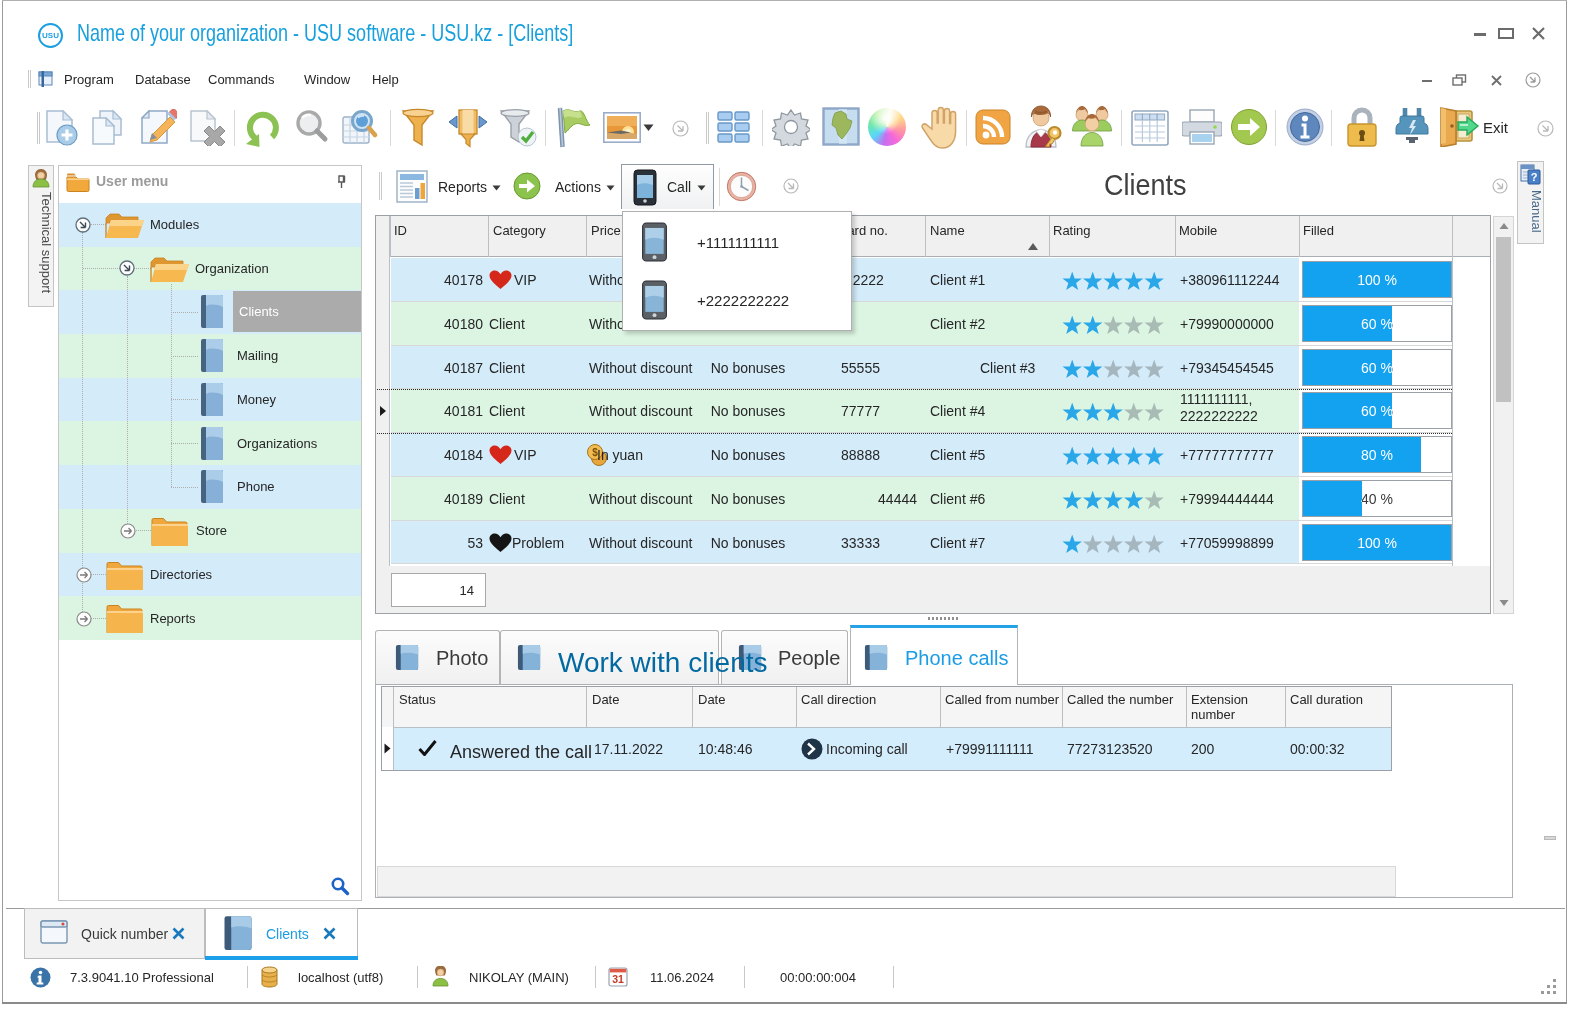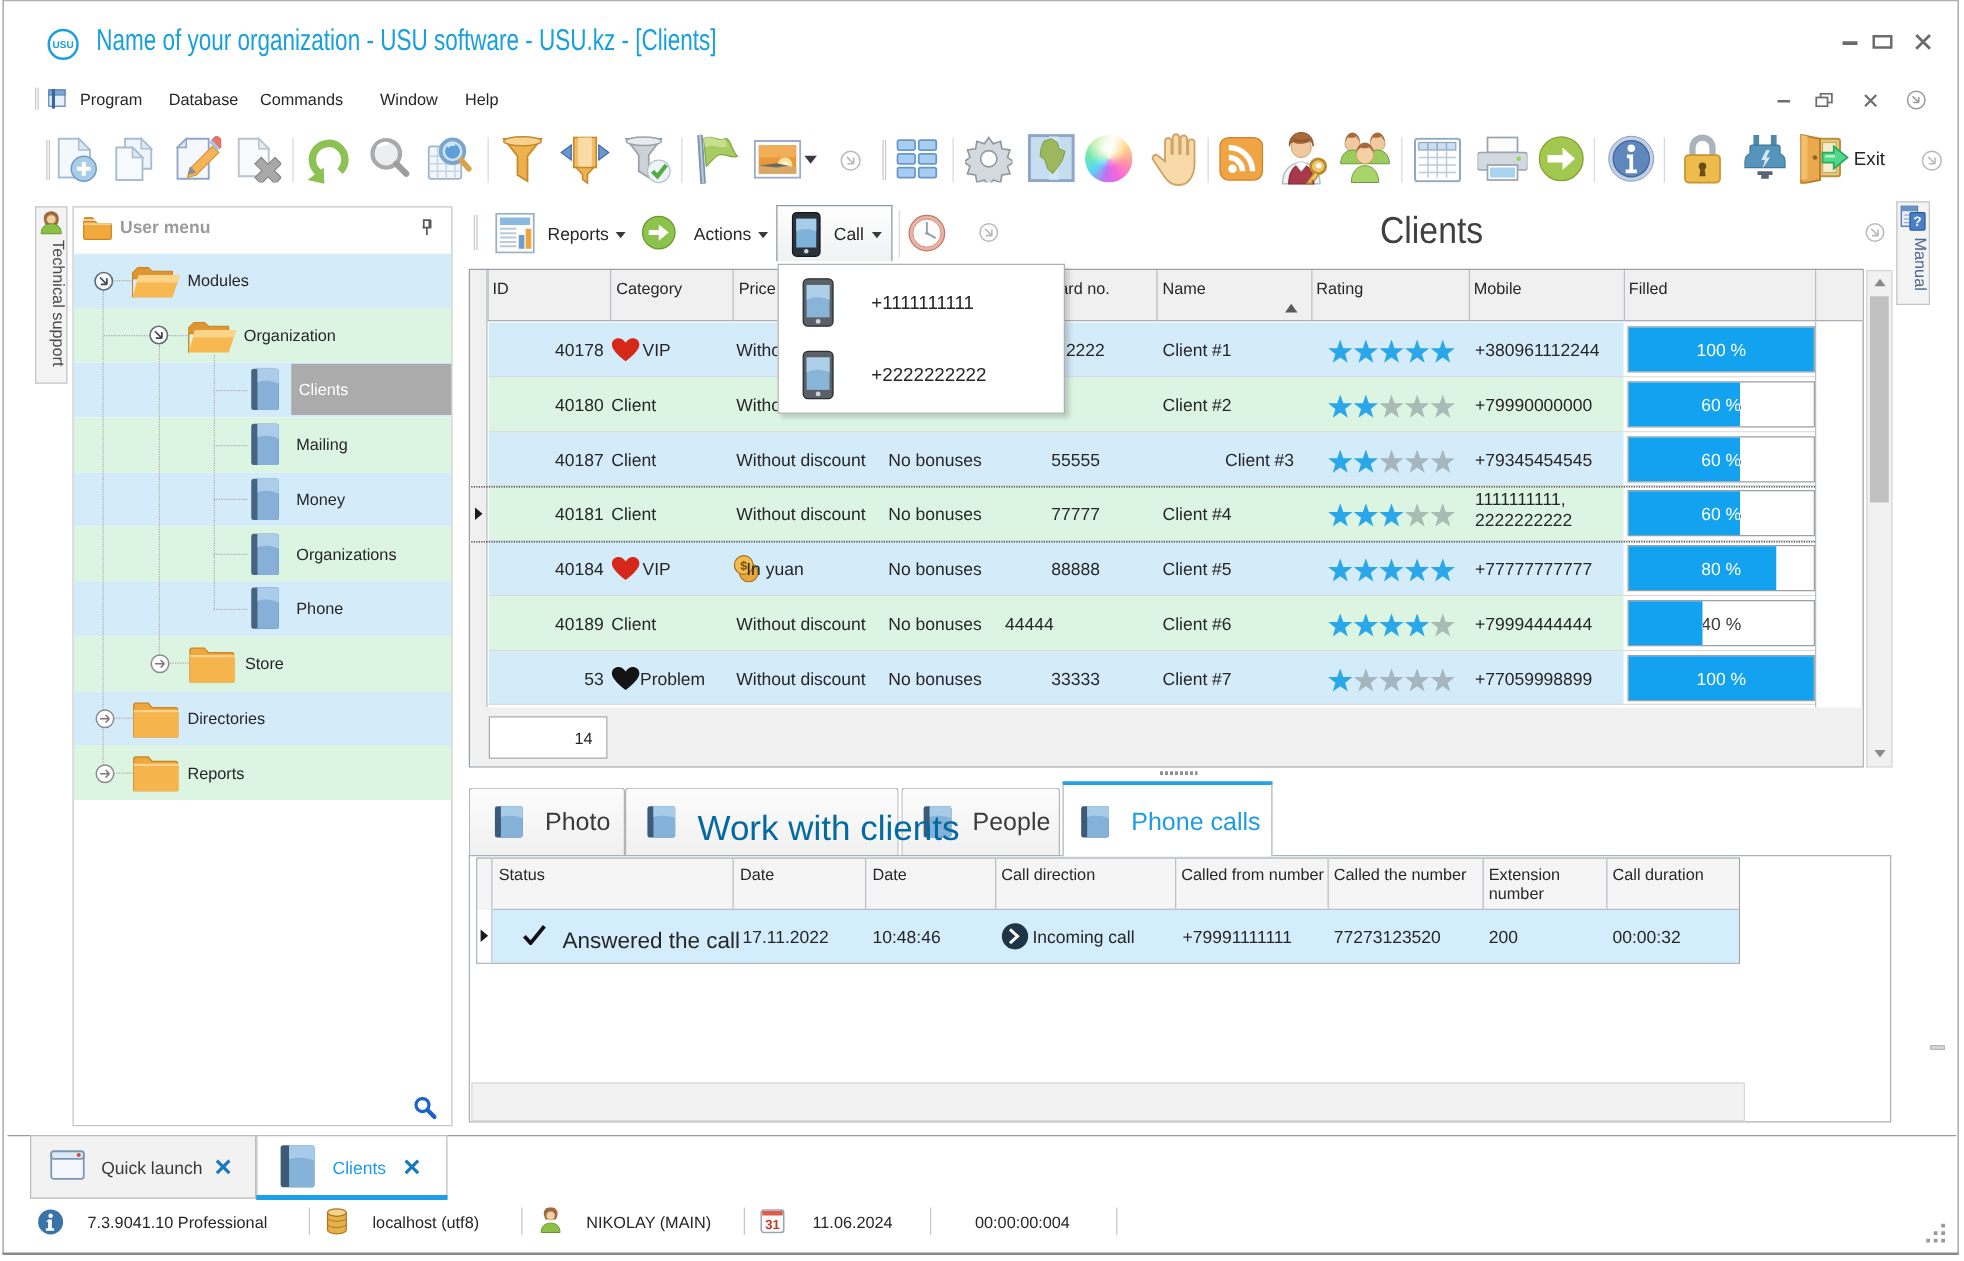--- a/index.html
+++ b/index.html
@@ -579,21 +579,21 @@
 <div style="position:absolute;left:0;top:0;width:118px;height:35px;background:#12a2f0;overflow:hidden">
 <div style="position:absolute;left:0;top:10px;width:148px;text-align:center;font:14px 'Liberation Sans',sans-serif;color:#fff;white-space:nowrap">80 %</div>
       </div>
     </div>
 <div class="a" style="left:391px;top:477px;width:908px;height:44px;background:#dcf5e2;border-bottom:1px solid #d8d8d8"></div>
 <div class="a" style="left:1299px;top:477px;width:153px;height:44px;background:#fff;border-bottom:1px solid #d8d8d8"></div>
 <div class="t" style="left:390px;top:491px;width:93px;text-align:right;font-size:14px">40189</div>
 <div class="t" style="left:489px;top:491px;font-size:14px">Client</div>
 <div class="t" style="left:589px;top:491px;font-size:14px">Without discount</div>
 <div class="t" style="left:684px;top:491px;width:128px;text-align:center;font-size:14px">No bonuses</div>
-<div class="t" style="left:804px;top:491px;width:113px;text-align:left;font-size:14px">44444</div>
+<div class="t" style="left:804px;top:491px;width:113px;text-align:right;font-size:14px">44444</div>
 <div class="t" style="left:930px;top:491px;font-size:14px">Client #6</div>
 <svg class="a" style="left:1062px;top:491px" width="103" height="20" viewBox="0 0 103 20">
       <polygon points="10.2,-0.4 12.6,6.5 19.9,6.6 14.1,11.1 16.2,18.1 10.2,13.9 4.2,18.1 6.3,11.1 0.5,6.6 7.8,6.5" fill="#29a7e8"></polygon>
       <polygon points="30.7,-0.4 33.1,6.5 40.4,6.6 34.6,11.1 36.7,18.1 30.7,13.9 24.7,18.1 26.8,11.1 21.0,6.6 28.3,6.5" fill="#29a7e8"></polygon>
       <polygon points="51.2,-0.4 53.6,6.5 60.9,6.6 55.1,11.1 57.2,18.1 51.2,13.9 45.2,18.1 47.3,11.1 41.5,6.6 48.8,6.5" fill="#29a7e8"></polygon>
       <polygon points="71.7,-0.4 74.1,6.5 81.4,6.6 75.6,11.1 77.7,18.1 71.7,13.9 65.7,18.1 67.8,11.1 62.0,6.6 69.3,6.5" fill="#29a7e8"></polygon>
       <polygon points="92.2,-0.4 94.6,6.5 101.9,6.6 96.1,11.1 98.2,18.1 92.2,13.9 86.2,18.1 88.3,11.1 82.5,6.6 89.8,6.5" fill="rgba(125,138,142,0.55)"></polygon>
     </svg>
 <div class="t" style="left:1180px;top:491px;font-size:14px">+79994444444</div>
 <div class="a" style="left:1302px;top:480px;width:150px;height:37px;border:1px solid #9aa0a6;background:#fff">
@@ -721,21 +721,21 @@
 <div class="a" style="left:6px;top:908px;width:1559px;height:1px;background:#9a9a9a"></div>
 
 <div class="a" style="left:24px;top:908px;width:181px;height:51px;background:#f2f2f2;border:1px solid #bcbcbc"></div>
 <div class="a" style="left:205px;top:908px;width:153px;height:51px;background:#fff;border:1px solid #bcbcbc;border-bottom:0"></div>
 <div class="a" style="left:205px;top:956px;width:153px;height:4px;background:#1b9fe8"></div>
 <svg class="a" style="left:40px;top:918px" width="30" height="30" viewBox="0 0 30 30">
       <rect x="1" y="3" width="26" height="22" rx="2" fill="#f4f8fc" stroke="#7a96b2" stroke-width="1.4"></rect>
       <rect x="1" y="3" width="26" height="6" rx="2" fill="#dce9f5" stroke="#7a96b2" stroke-width="1.4"></rect>
       <circle cx="23" cy="6" r="1.6" fill="#d84a3a"></circle>
     </svg>
-<div class="t" style="left:81px;top:926px;font-size:14px;color:#3a3a3a">Quick launch</div>
+<div class="t" style="left:81px;top:926px;font-size:14px;color:#3a3a3a">Quick number</div>
 <svg class="a" style="left:172px;top:927px" width="13" height="13" viewBox="0 0 13 13">
       <path d="M1.5 1.5 L11.5 11.5 M11.5 1.5 L1.5 11.5" stroke="#1879be" stroke-width="2.6"></path>
     </svg>
 <svg class="a" style="left:222px;top:915px" width="32" height="36" viewBox="0 0 28 32">
       <path d="M2 3 a2 2 0 0 1 2 -2 h20 a2 2 0 0 1 2 2 v26 a2 2 0 0 1 -2 2 h-20 a2 2 0 0 1 -2 -2 z" fill="#3d5a78"></path>
       <path d="M8 1 h16 a2 2 0 0 1 2 2 v26 a2 2 0 0 1 -2 2 h-16 z" fill="#85b2d8"></path>
       <path d="M8 1 h16 a2 2 0 0 1 2 2 v9 c-6 -2.5 -13 -2.5 -18 -1 z" fill="#a8cce8"></path>
     </svg>
 <div class="t" style="left:266px;top:926px;font-size:14px;color:#1b9ce4">Clients</div>
 <svg class="a" style="left:323px;top:927px" width="13" height="13" viewBox="0 0 13 13">

